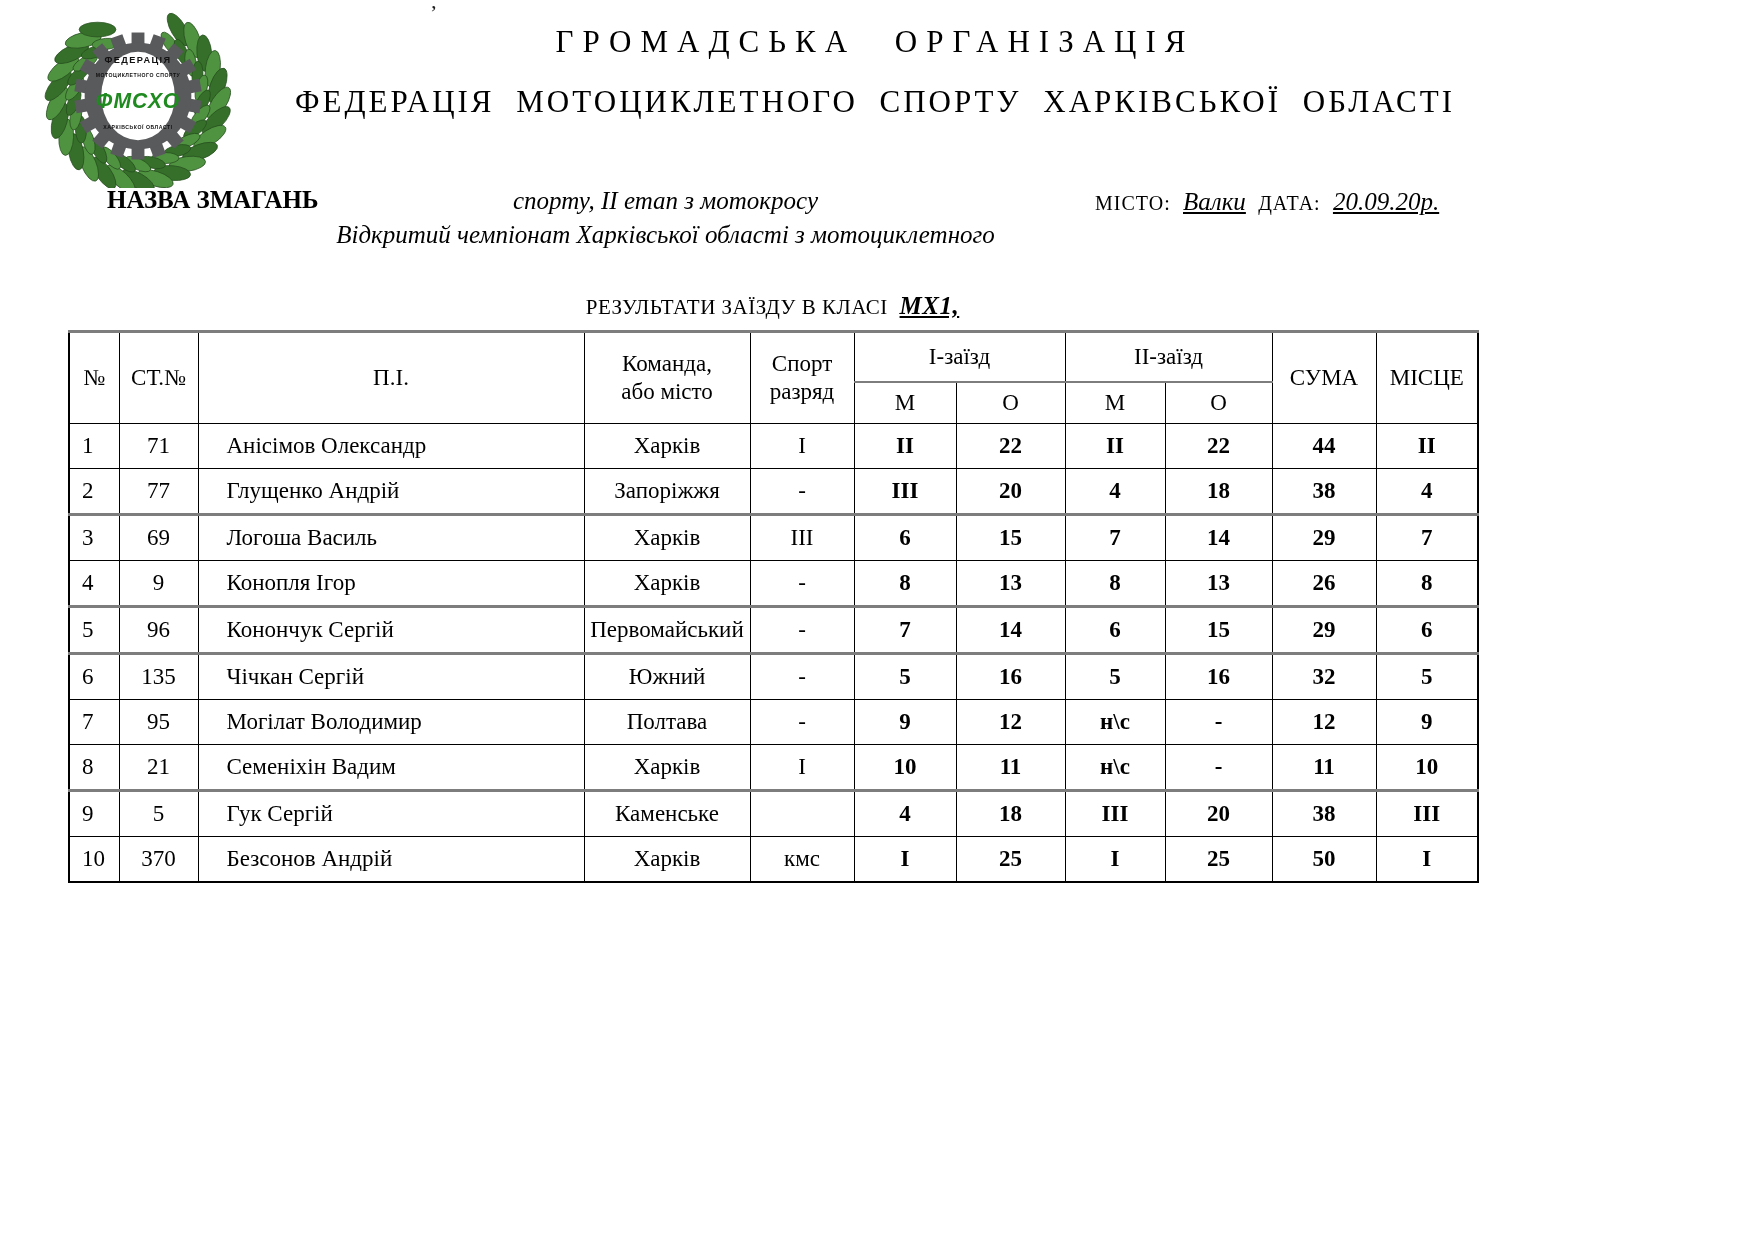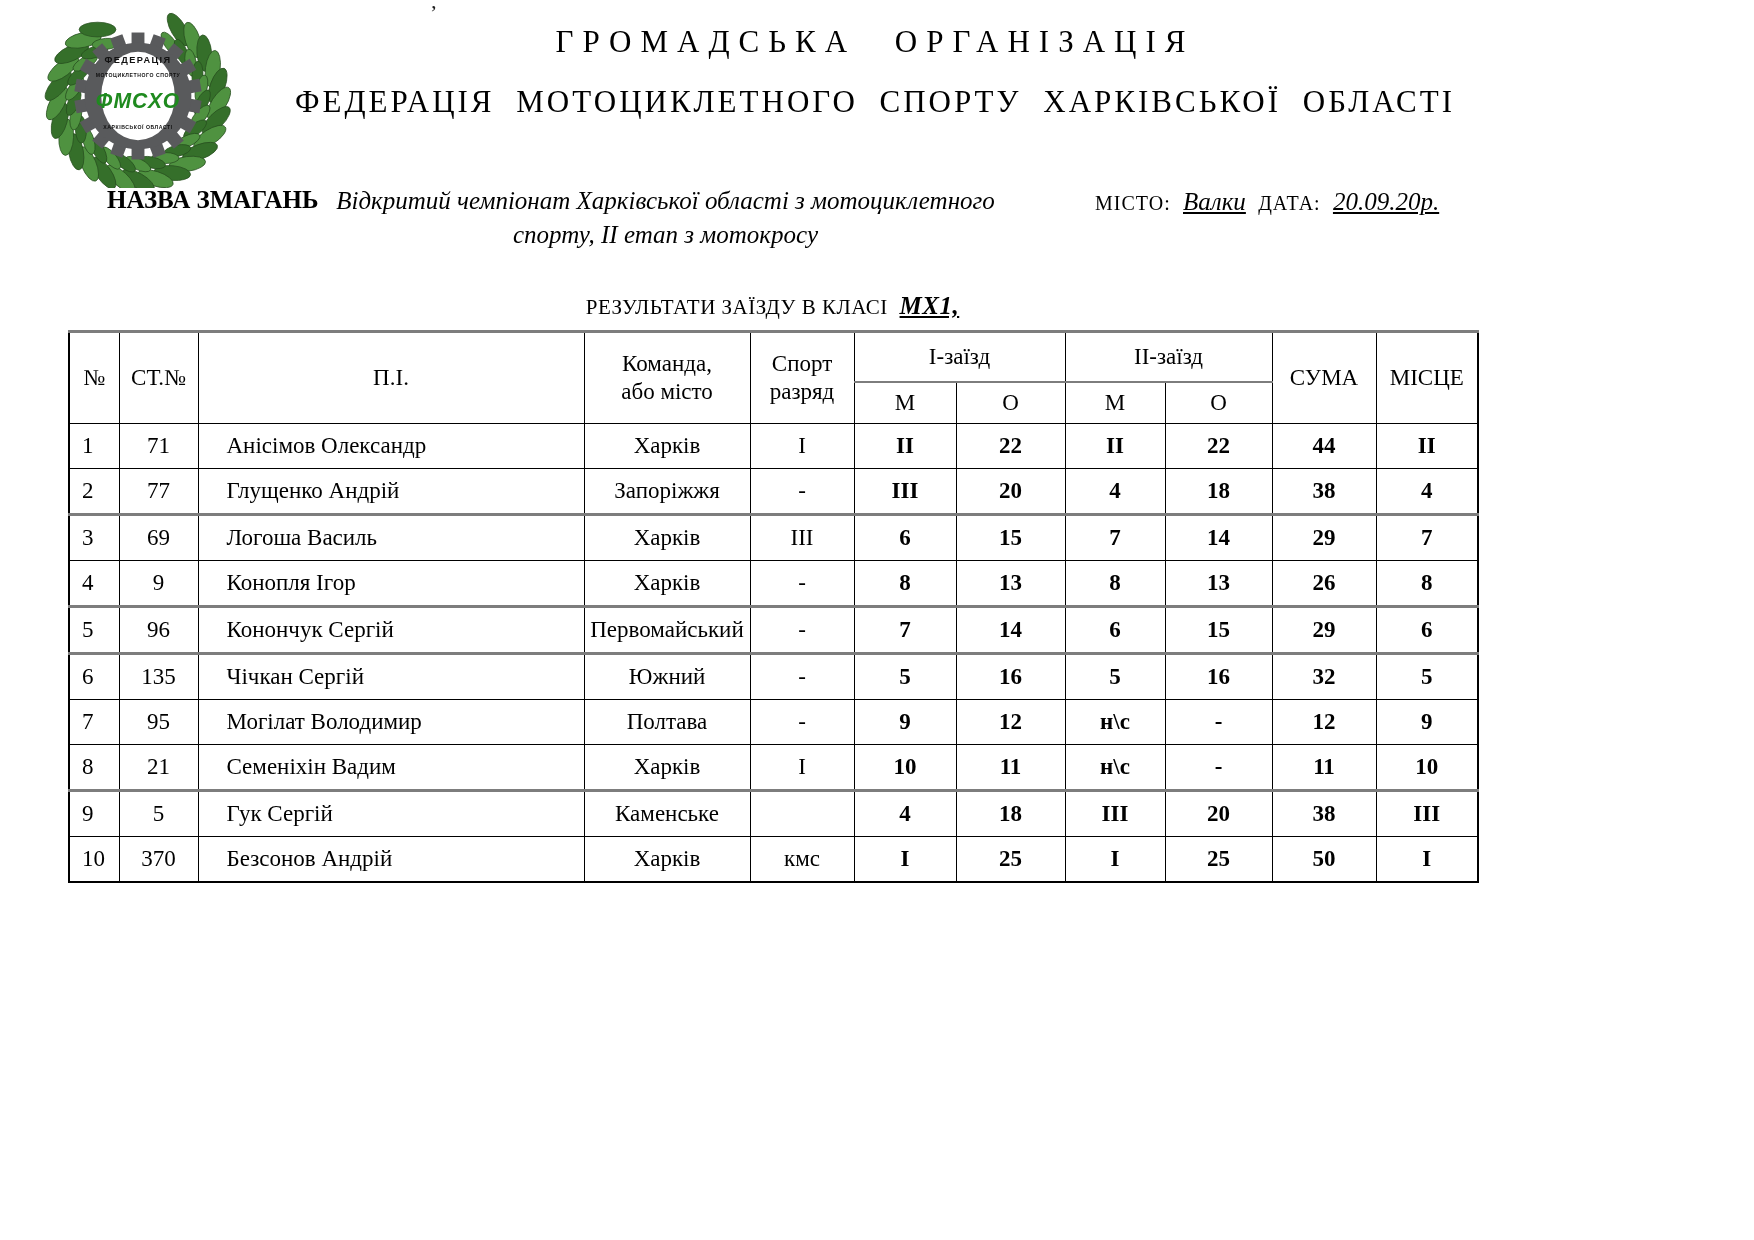--- a/index.html
+++ b/index.html
@@ -133,22 +133,22 @@
   </svg>
 </div>
 
 <div class="org-header">
   <div class="org-line1">ГРОМАДСЬКА ОРГАНІЗАЦІЯ</div>
   <div class="org-line2">ФЕДЕРАЦІЯ МОТОЦИКЛЕТНОГО СПОРТУ ХАРКІВСЬКОЇ ОБЛАСТІ</div>
 </div>
 
 <div class="comp-label">НАЗВА ЗМАГАНЬ</div>
 <div class="comp-name">
+  <div>спорту, ІІ етап з мотокросу</div>
   <div>Відкритий чемпіонат Харківської області з мотоциклетного</div>
-  <div>спорту, ІІ етап з мотокросу</div>
 </div>
 <div class="city-date">
   <span class="cd-label">МІСТО:</span>
   <span class="cd-value">Валки</span>
   <span class="cd-label">ДАТА:</span>
   <span class="cd-value">20.09.20р.</span>
 </div>
 
 <div class="results-title">
   <span>РЕЗУЛЬТАТИ ЗАЇЗДУ В КЛАСІ</span>

